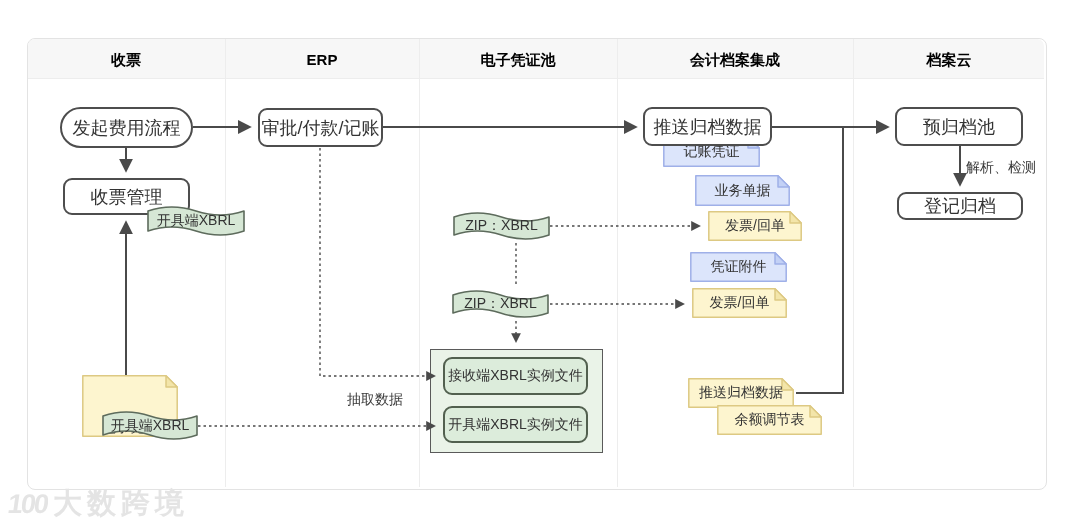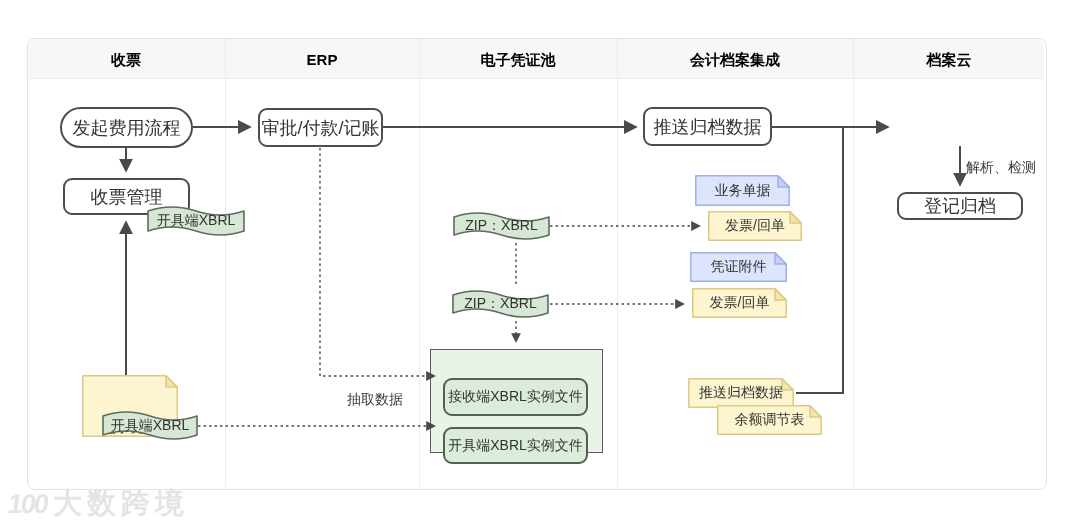--- a/index.html
+++ b/index.html
@@ -20,21 +20,21 @@
   .node{position:absolute;display:flex;align-items:center;justify-content:center;
         font-size:18px;color:var(--text);box-sizing:border-box;text-align:right;}
   .box{background:var(--box-fill);border:2px solid var(--box-border);border-radius:9px;z-index:4;}
   .pill{background:var(--box-fill);border:2px solid var(--box-border);border-radius:21px;z-index:4;}
 
   
   .container-group{position:absolute;background:var(--container-fill);
         border:1.5px solid var(--container-stroke);box-sizing:border-box;z-index:1;}
   .inner-green{position:absolute;background:var(--inner-green-fill);
         border:2px solid var(--inner-green-stroke);border-radius:9px;box-sizing:border-box;
-        display:flex;align-items:center;justify-content:center;font-size:14px;z-index:1;margin-top:21px;}
+        display:flex;align-items:center;justify-content:center;font-size:14px;z-index:1;}
 
   
   .doc{position:absolute;z-index:3;display:flex;align-items:center;justify-content:center;font-size:14px;}
   .doc.align-top{align-items:flex-end;padding-top:9px;box-sizing:border-box;}
   .tape{position:absolute;z-index:5;display:flex;align-items:center;justify-content:center;font-size:14px;}
   .doc svg,.tape svg{position:absolute;inset:0;overflow:visible;z-index:-1;}
 
   .edge-label{position:absolute;font-size:14px;color:#3a3a3a;z-index:6;white-space:nowrap;}
 
   #connectors{position:absolute;left:0;top:0;z-index:2;}
@@ -121,20 +121,27 @@
       <span>ZIP：XBRL</span>
     </div>
   <div class="tape" style="left:452px;top:289px;width:97px;height:30px">
       <svg width="97" height="30">
         <path d="M1,6 Q 24.25,-2 48.5,6 Q 72.75,14 96,6 L 96,24 Q 72.75,32 48.5,24 Q 24.25,16 1,24 Z" fill="#d6e7d5" stroke="#5d6b5c" stroke-width="1.6" stroke-linejoin="round"></path>
       </svg>
       <span>ZIP：XBRL</span>
     </div>
 
   <div class="node box" style="left:643px;top:107px;width:129px;height:39px">推送归档数据</div>
+  <div class="doc" style="left:663px;top:136px;width:97px;height:31px">
+      <svg width="97" height="31">
+        <path d="M0.8,0.8 H 85 L 96.2,12 V 30.2 H 0.8 Z" fill="#dce5fb" stroke="#9fb0e8" stroke-width="1.5" stroke-linejoin="round"></path>
+        <path d="M85,0.8 V 12 H 96.2 Z" fill="#c3d1f6" stroke="#9fb0e8" stroke-width="1.5" stroke-linejoin="round"></path>
+      </svg>
+      <span>记账凭证</span>
+    </div>
   <div class="doc" style="left:695px;top:175px;width:95px;height:31px">
       <svg width="95" height="31">
         <path d="M0.8,0.8 H 83 L 94.2,12 V 30.2 H 0.8 Z" fill="#dce5fb" stroke="#9fb0e8" stroke-width="1.5" stroke-linejoin="round"></path>
         <path d="M83,0.8 V 12 H 94.2 Z" fill="#c3d1f6" stroke="#9fb0e8" stroke-width="1.5" stroke-linejoin="round"></path>
       </svg>
       <span>业务单据</span>
     </div>
   <div class="doc" style="left:708px;top:211px;width:94px;height:30px">
       <svg width="94" height="30">
         <path d="M0.8,0.8 H 82 L 93.2,12 V 29.2 H 0.8 Z" fill="#fdf5cf" stroke="#ddc983" stroke-width="1.5" stroke-linejoin="round"></path>
@@ -164,20 +171,21 @@
       <span>推送归档数据</span>
     </div>
   <div class="doc" style="left:717px;top:405px;width:105px;height:30px">
       <svg width="105" height="30">
         <path d="M0.8,0.8 H 93 L 104.2,12 V 29.2 H 0.8 Z" fill="#fdf5cf" stroke="#ddc983" stroke-width="1.5" stroke-linejoin="round"></path>
         <path d="M93,0.8 V 12 H 104.2 Z" fill="#f3e5a9" stroke="#ddc983" stroke-width="1.5" stroke-linejoin="round"></path>
       </svg>
       <span>余额调节表</span>
     </div>
 
+  <div class="node box" style="left:895px;top:107px;width:128px;height:39px">预归档池</div>
   <div class="node box" style="left:897px;top:192px;width:126px;height:28px">登记归档</div>
 
   <div class="edge-label" style="left:347px;top:391px">抽取数据</div>
   <div class="edge-label" style="left:966px;top:159px">解析、检测</div>
 
   <div class="watermark">
     <span class="wm-icon">100</span>
     <span class="wm-brand">大数跨境</span>
   </div>
 </div>

